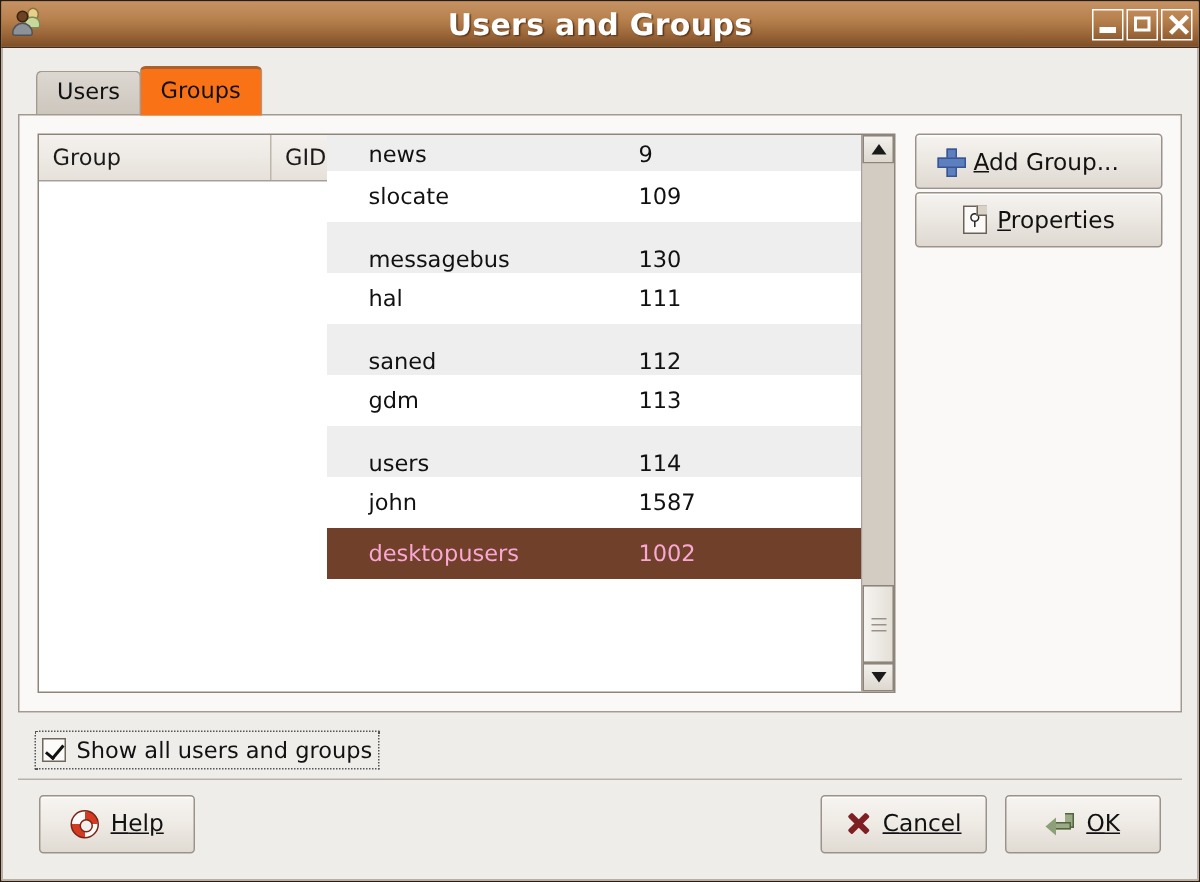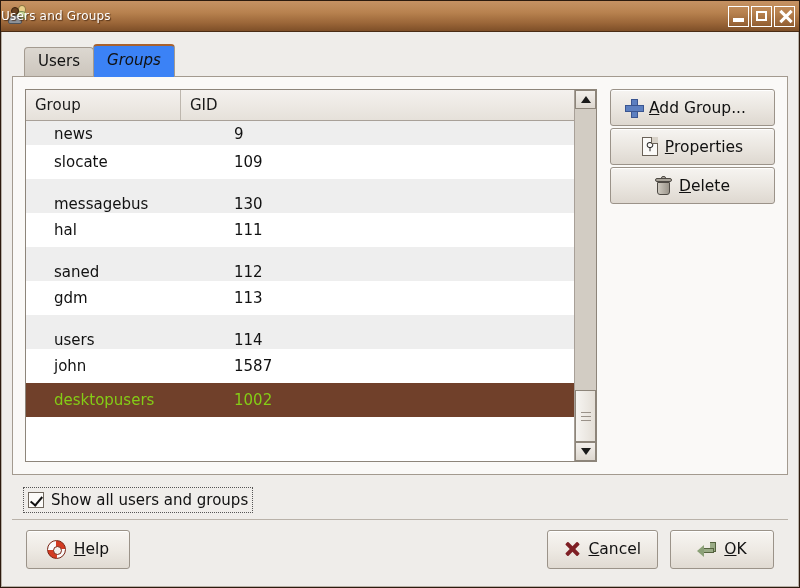--- a/index.html
+++ b/index.html
@@ -51,23 +51,23 @@
     background: #c8d89a; border: 1px solid #7d8a55;
   }
   .win-icon .body-s {
     position: absolute; left: 2px; top: 11px;
     width: 14px; height: 9px; border-radius: 7px 7px 2px 2px;
     background: #8d9299; border: 1px solid #4e535a;
   }
   .titlebar-title {
     position: absolute; left: 0; right: 0; top: 0;
     height: 31px; line-height: 30px;
-    text-align: left;
+    text-align: center;
     color: #ffffff;
-    font-size: 12px; font-weight: normal;
+    font-size: 20px; font-weight: bold;
     text-shadow: 1px 1px 1px rgba(60,30,10,.75);
     letter-spacing: .2px;
     pointer-events: none;
   }
   .win-buttons {
     margin-left: auto; margin-right: 4px;
     display: flex; gap: 2px; z-index: 2;
   }
   .win-btn {
     width: 21px; height: 21px;
@@ -117,26 +117,25 @@
     border-bottom: none;
     border-radius: 4px 4px 0 0;
     position: relative;
   }
   .tab.inactive {
     background: linear-gradient(to bottom, #dcd7d0, #ccc6bd);
     margin-right: -1px;
     z-index: 1;
   }
   .tab.active {
-    background: #3b82f6;
+    background: #f97316;
     border-top: 2px solid #a9622e;
     height: 33px; line-height: 29px;
     z-index: 2;
     margin-bottom: -1px;
-    font-style: italic;
   }
   .tabpage {
     flex: 1 1 auto;
     background: #faf9f7;
     border: 1px solid #a39a8f;
     padding: 12px;
     display: flex; flex-direction: column;
     min-height: 0;
   }
 
@@ -144,21 +143,21 @@
   .listrow { display: flex; flex: 1 1 auto; min-height: 0; }
 
   .listframe {
     flex: 1 1 auto;
     display: flex;
     border: 1px solid #8d857a;
     background: #fff;
     min-width: 0;
     position: relative;
   }
-  .listcol { flex: 1 1 auto; display: flex; flex-direction: column; min-width: 0; }
+  .listcol { flex: 1 1 auto; display: flex; flex-direction: row; min-width: 0; }
 
   .list-header {
     display: flex;
     height: 31px; flex: 0 0 31px;
     background: linear-gradient(to bottom, #f4f1ee, #e6e1da);
     border-bottom: 1px solid #a8a098;
     font-size: 15px; color: #1a1a1a;
   }
   .hcell {
     display: flex; align-items: center;
@@ -172,21 +171,21 @@
     overflow: hidden;
     position: relative;
   }
   .lrow {
     display: flex; align-items: center;
     height: 34px;
     font-size: 15px; color: #111; gap: 44px;
   }
   .lrow.odd  { background: #ffffff; }
   .lrow.even { background: #eeeeee; align-items: flex-end; }
-  .lrow.selected { background: #70402a; color: #84cc16; }
+  .lrow.selected { background: #70402a; color: #f9a8d4; }
   .lrow.clipped { height: 24px; align-items: flex-end; }
   .lrow.clipped .lcell { padding-bottom: 2px; }
   .lcell { padding-left: 9px; }
   .lcell.group { width: 155px; padding-left: 28px; }
   .lcell.gid { flex: 1 1 auto; }
 
   
   .vscroll {
     width: 22px; flex: 0 0 22px;
     background: #ded9d1;
@@ -319,20 +318,21 @@
   }
   .abtn {
     height: 39px; min-width: 104px;
     padding: 0 16px;
     background: linear-gradient(to bottom, #f7f5f2 0%, #eeeae4 50%, #e0dad2 100%);
     border: 1px solid #9b9389;
     border-radius: 3px;
     display: flex; align-items: center; justify-content: center; gap: 8px;
     font-size: 15.5px; color: #111;
     box-shadow: inset 0 1px 0 #fff;
+    text-decoration: underline;
   }
   .spacer { flex: 1 1 auto; }
   .abtn + .abtn { margin-left: 12px; }
 
   
   .ico-help {
     width: 19px; height: 19px; flex: 0 0 19px;
     border-radius: 50%;
     background: conic-gradient(#d33b22 0 25%, #fafafa 0 50%, #d33b22 0 75%, #fafafa 0);
     border: 1px solid #7a2414;
@@ -487,28 +487,20 @@
 
         <div class="sidebtns">
           <div class="btn wide">
             <span class="ico-plus"></span>
             <span><span class="u">A</span>dd Group...</span>
           </div>
           <div class="btn">
             <span class="ico-doc">⚲</span>
             <span><span class="u">P</span>roperties</span>
           </div>
-          <div class="btn">
-            <span class="ico-trash">
-              <span class="knob"></span>
-                <span class="lid"></span>
-                <span class="can"></span>
-            </span>
-            <span><span class="u">D</span>elete</span>
-          </div>
         </div>
 
       </div>
     </div>
 
     <div class="checkrow">
       <div class="chk-focus">
         <span class="chkbox"></span>
         <span class="chklabel">Show all users and groups</span>
       </div>

